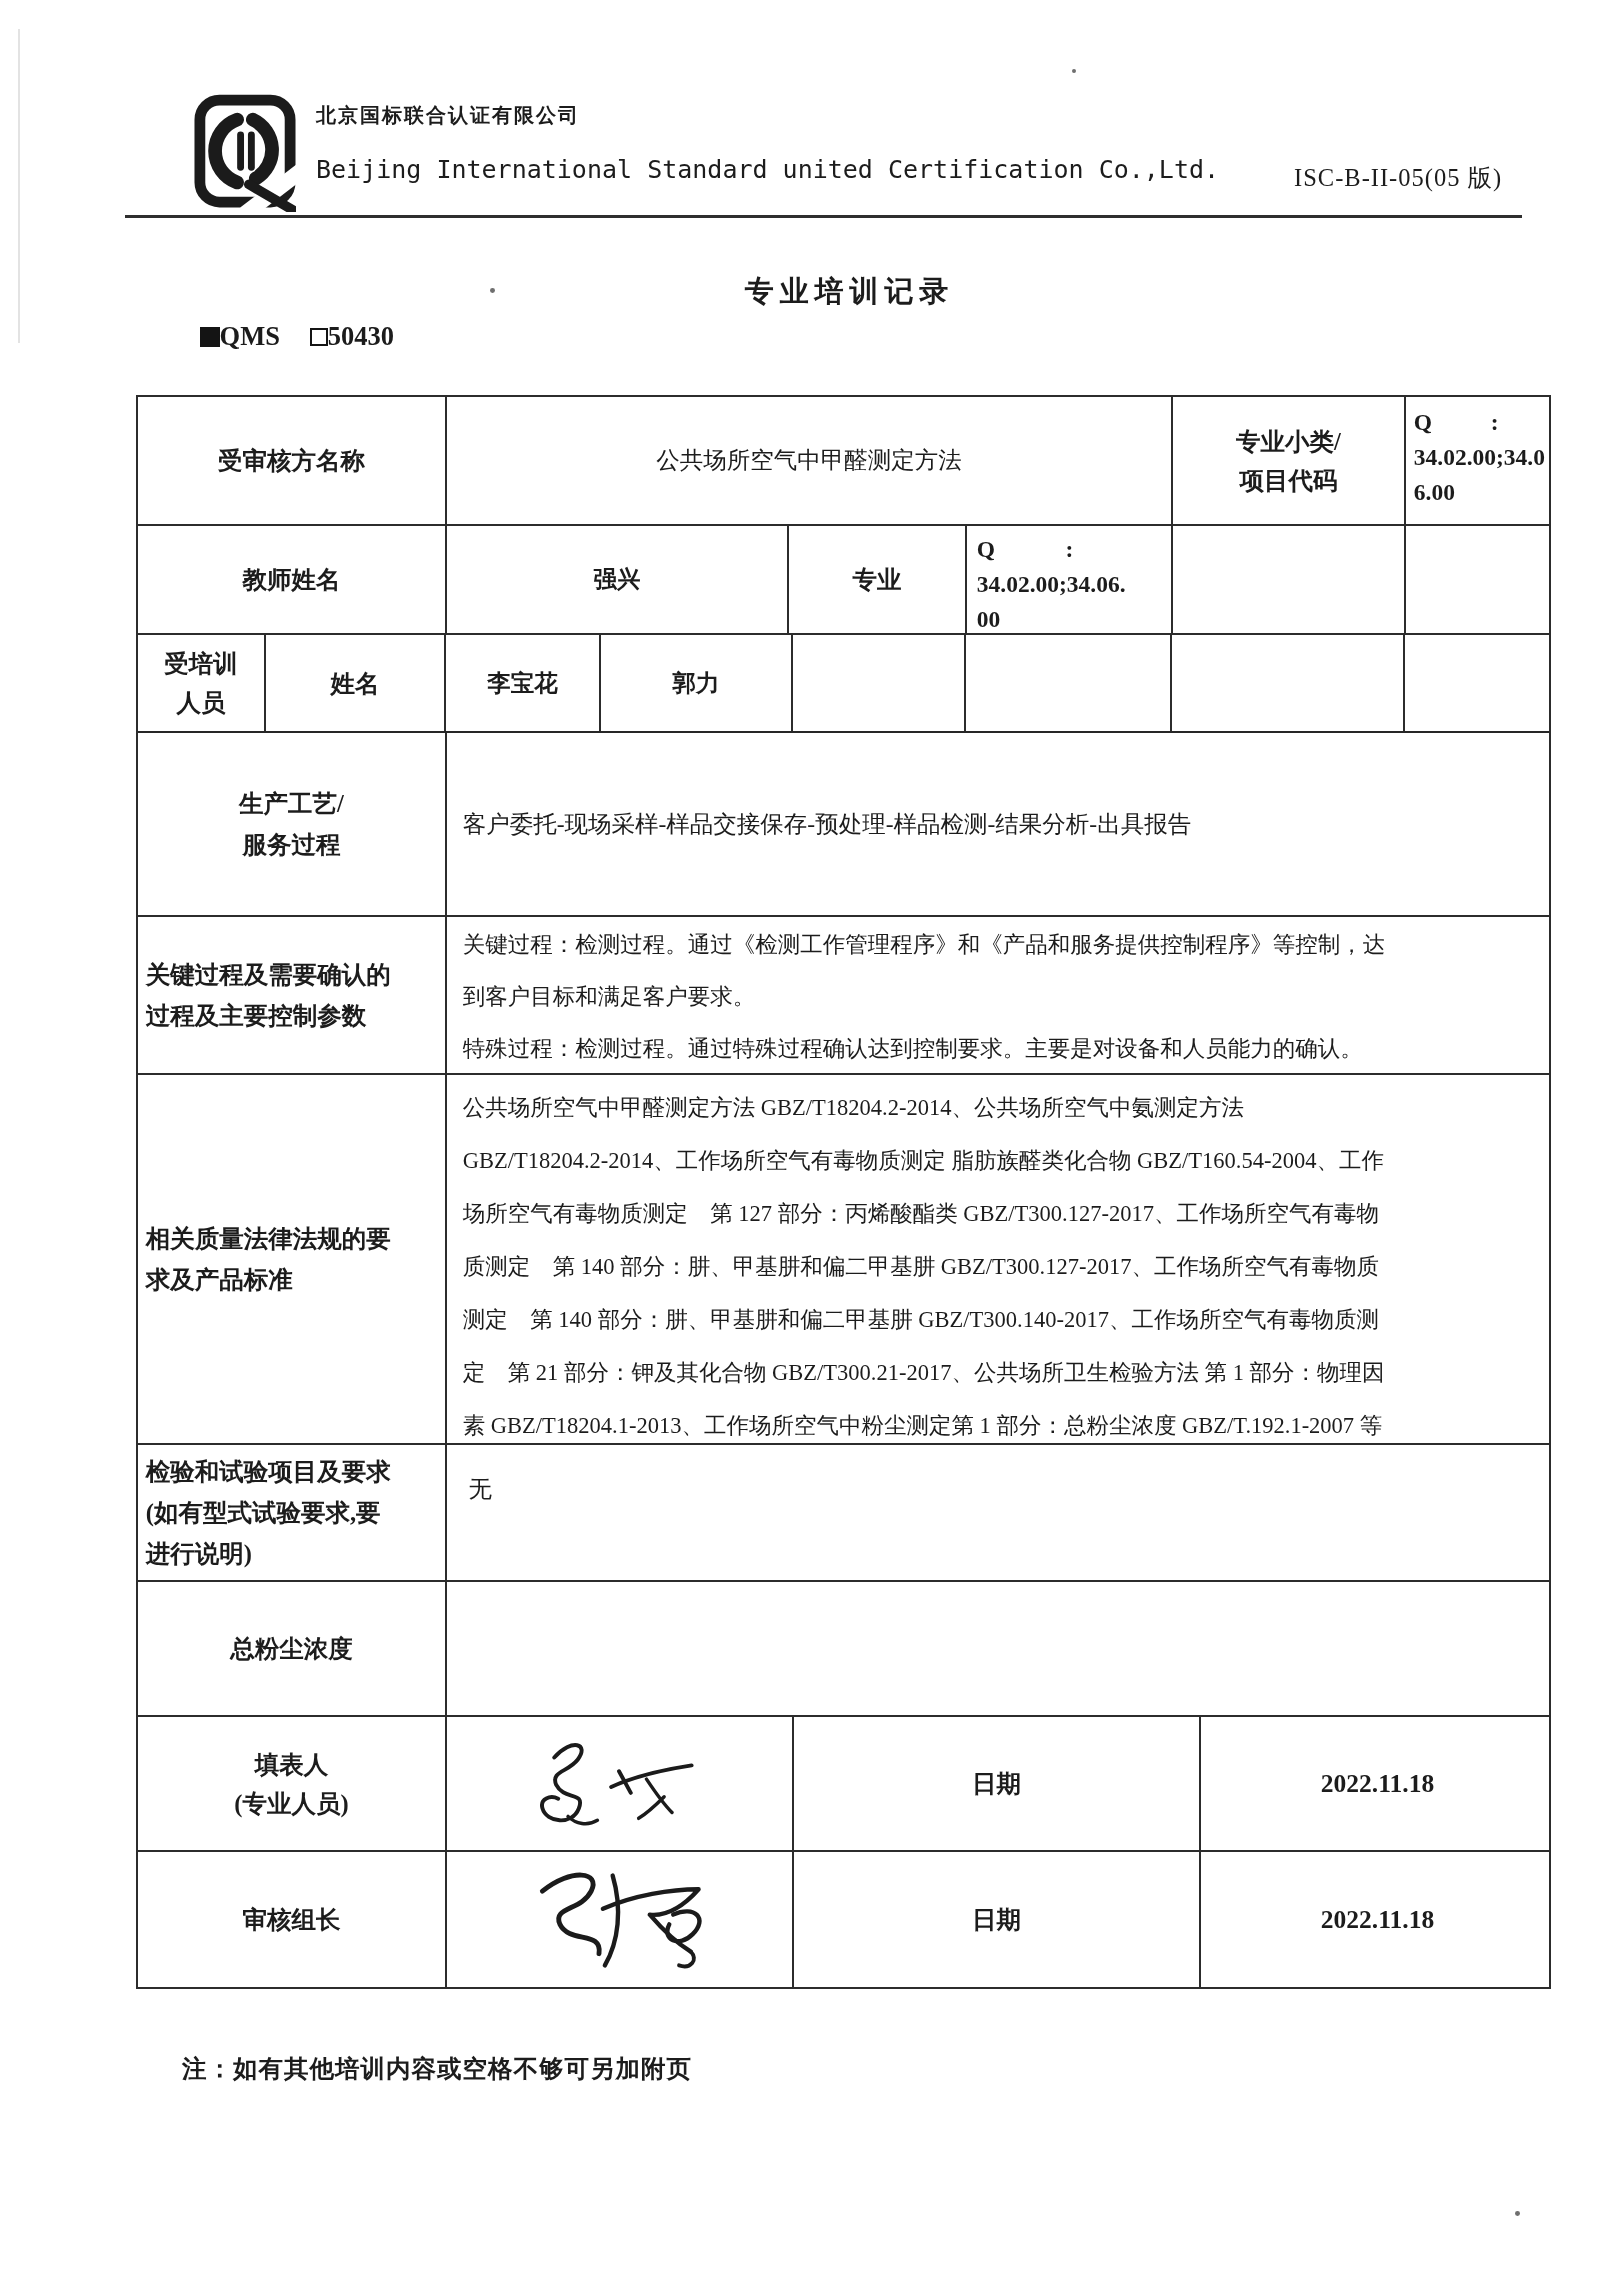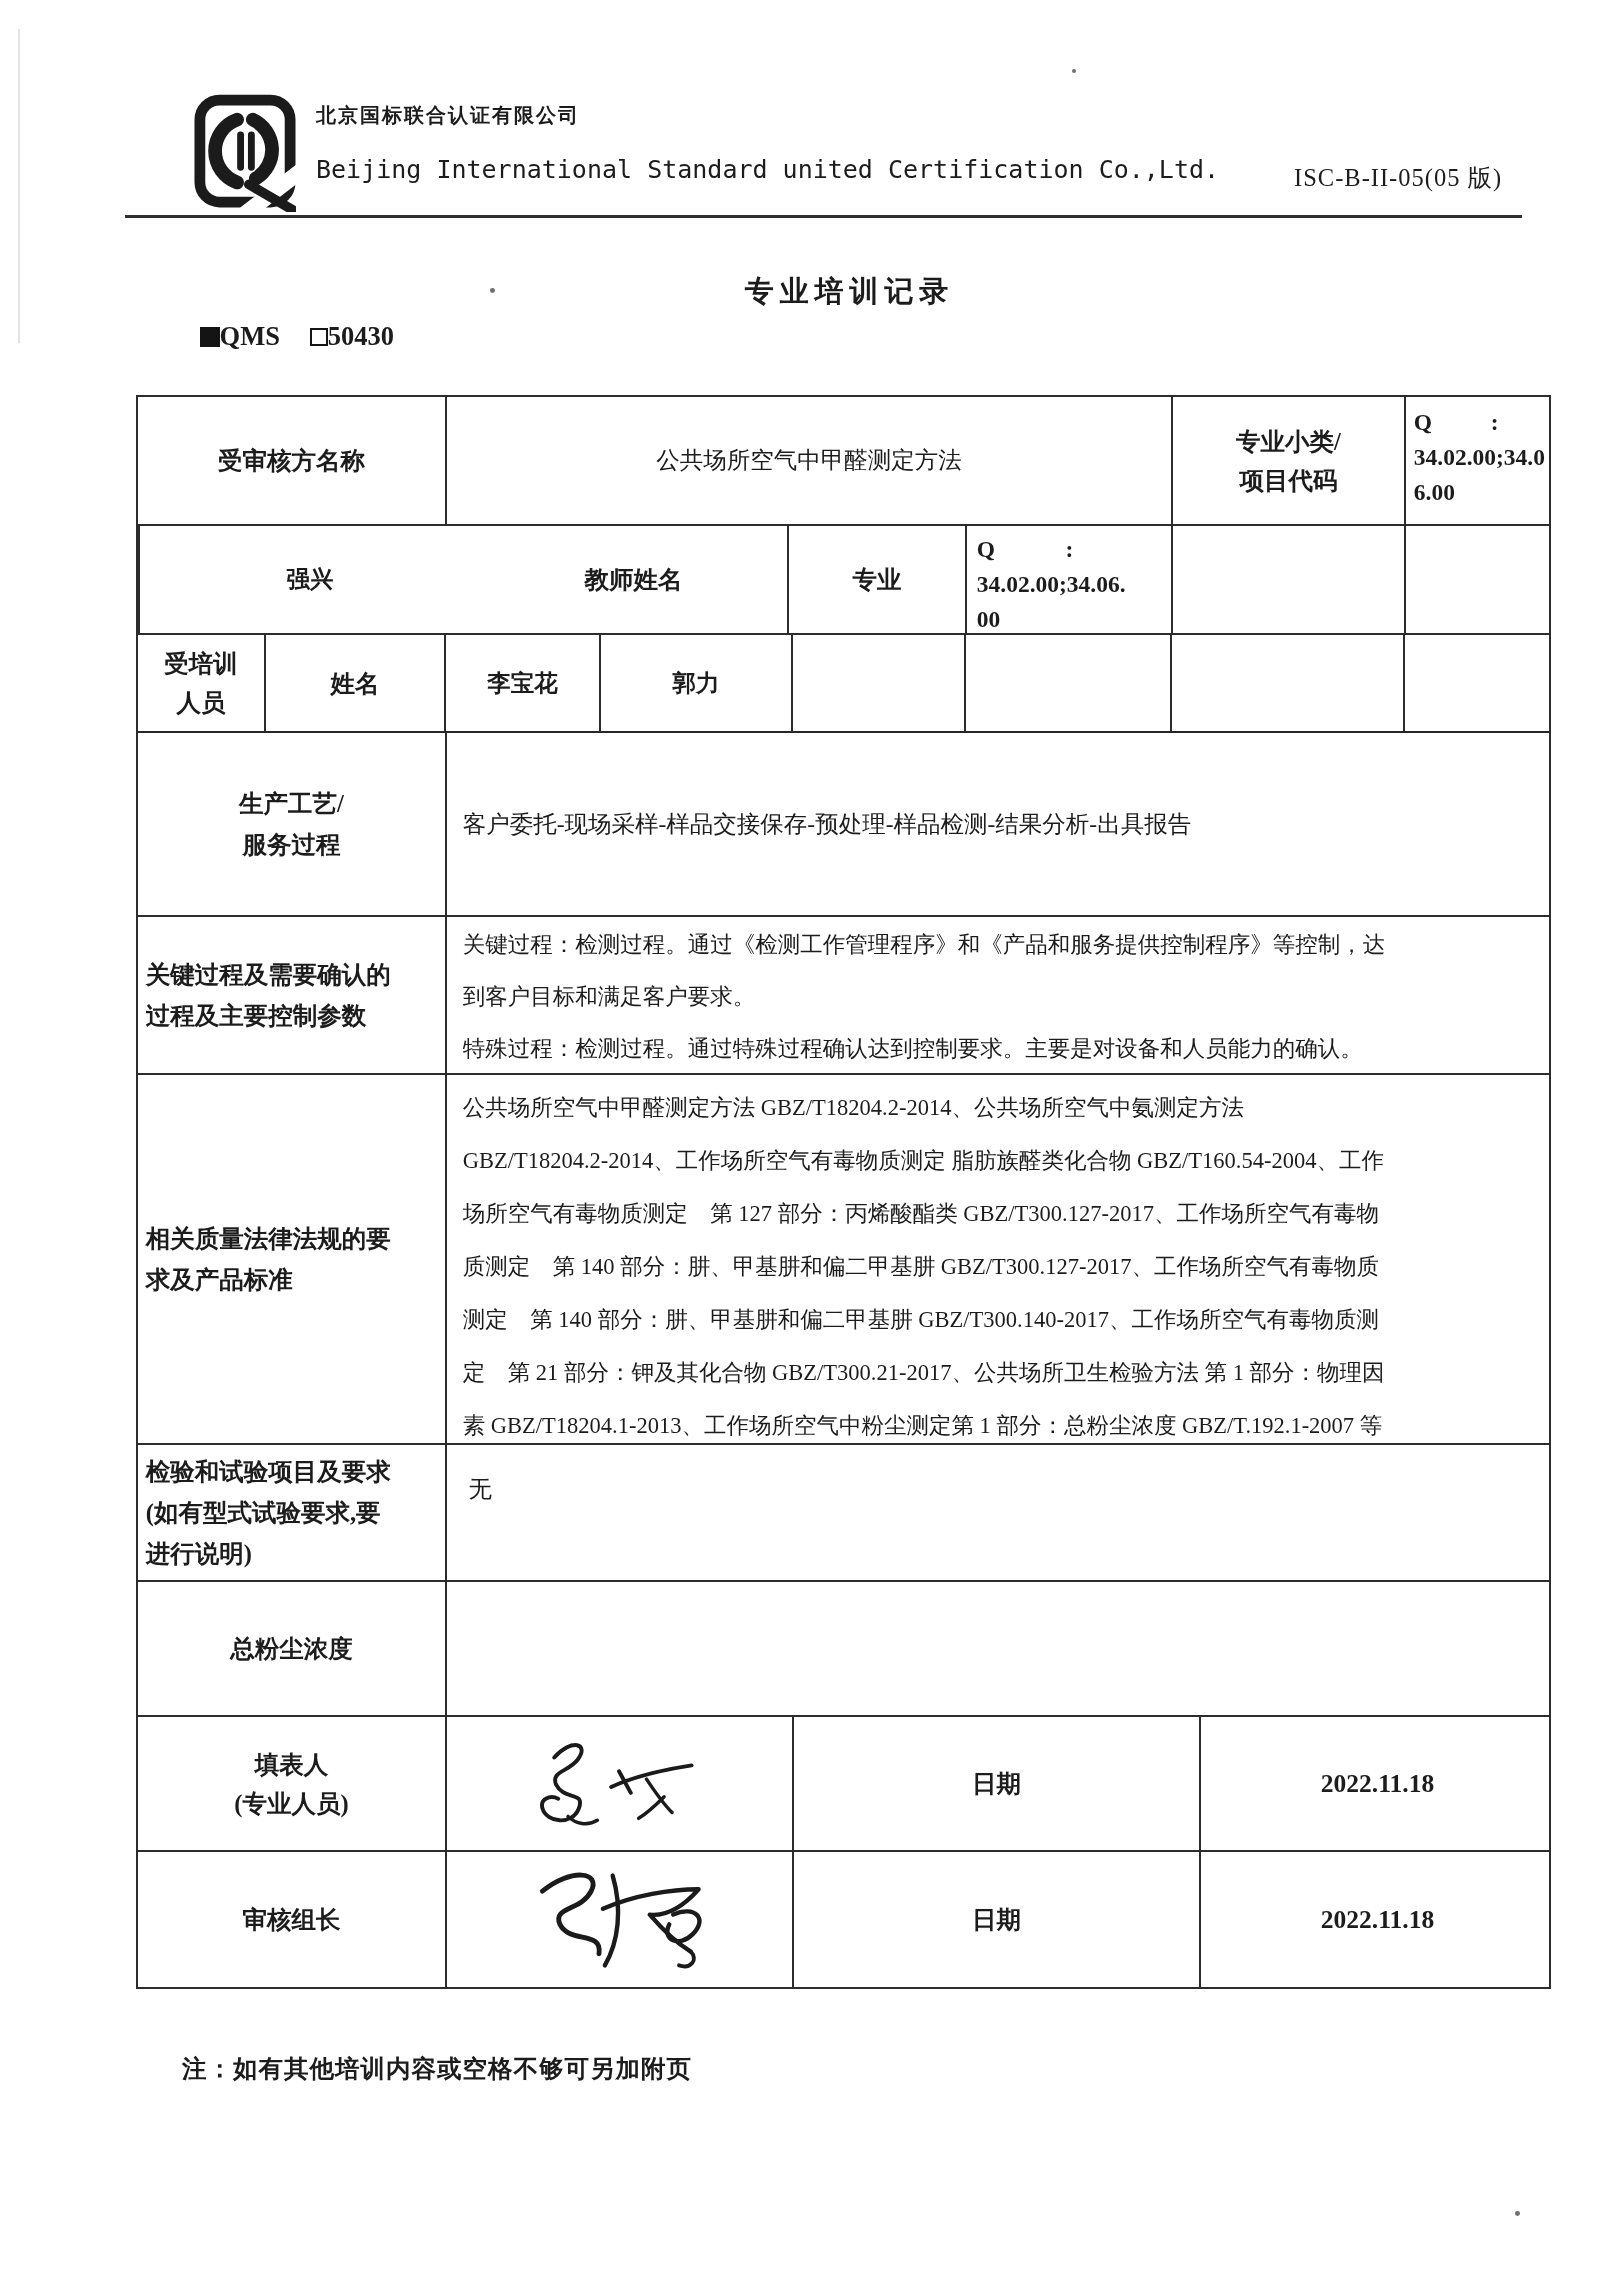--- a/index.html
+++ b/index.html
@@ -96,22 +96,22 @@
     <div class="cell cfirst lab" style="flex:0 0 307px;">受审核方名称</div>
     <div class="cell" style="flex:0 0 726px;">公共场所空气中甲醛测定方法</div>
     <div class="cell lab pre" style="flex:0 0 233px; line-height:39px;">专业小类/
 项目代码</div>
     <div class="cell left topAlign pre bold" style="flex:0 0 149px; font-size:23.5px; line-height:35px; padding:7.8px 3.9px 3.9px 7.8px;">Q          :
 34.02.00;34.0
 6.00</div>
   </div>
 
   <div class="row h-r2">
+    <div class="cell cfirst lab" style="flex:0 0 307px;">教师姓名</div>
     <div class="cell bold" style="flex:0 0 342px;">强兴</div>
-    <div class="cell cfirst lab" style="flex:0 0 307px;">教师姓名</div>
     <div class="cell lab" style="flex:0 0 178px;">专业</div>
     <div class="cell left topAlign pre bold" style="flex:0 0 206px; font-size:23.5px; line-height:35px; padding:5.9px 3.9px 3.9px 9.8px;">Q            :
 34.02.00;34.06.
 00</div>
     <div class="cell" style="flex:0 0 233px;"></div>
     <div class="cell" style="flex:0 0 149px;"></div>
   </div>
 
   <div class="row h-r3">
     <div class="cell cfirst lab pre" style="flex:0 0 126px; line-height:39px; padding:5.9px 3.9px;">受培训

